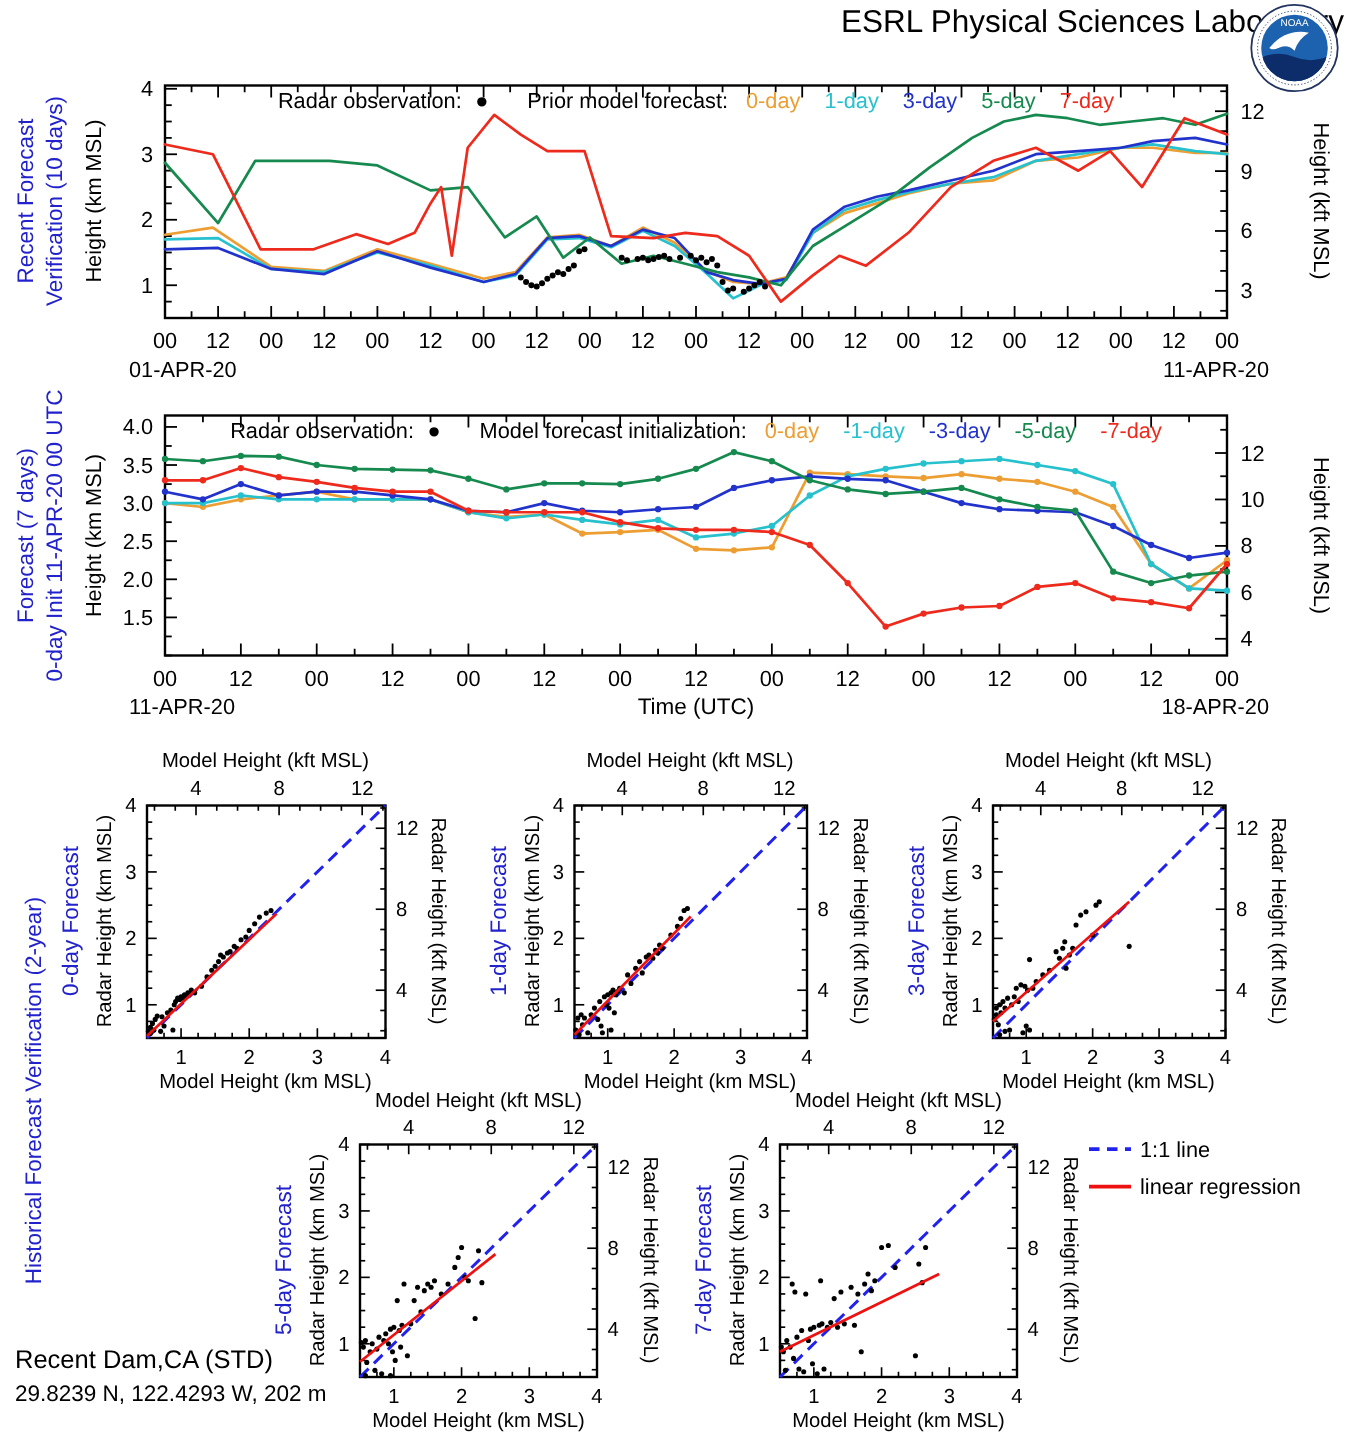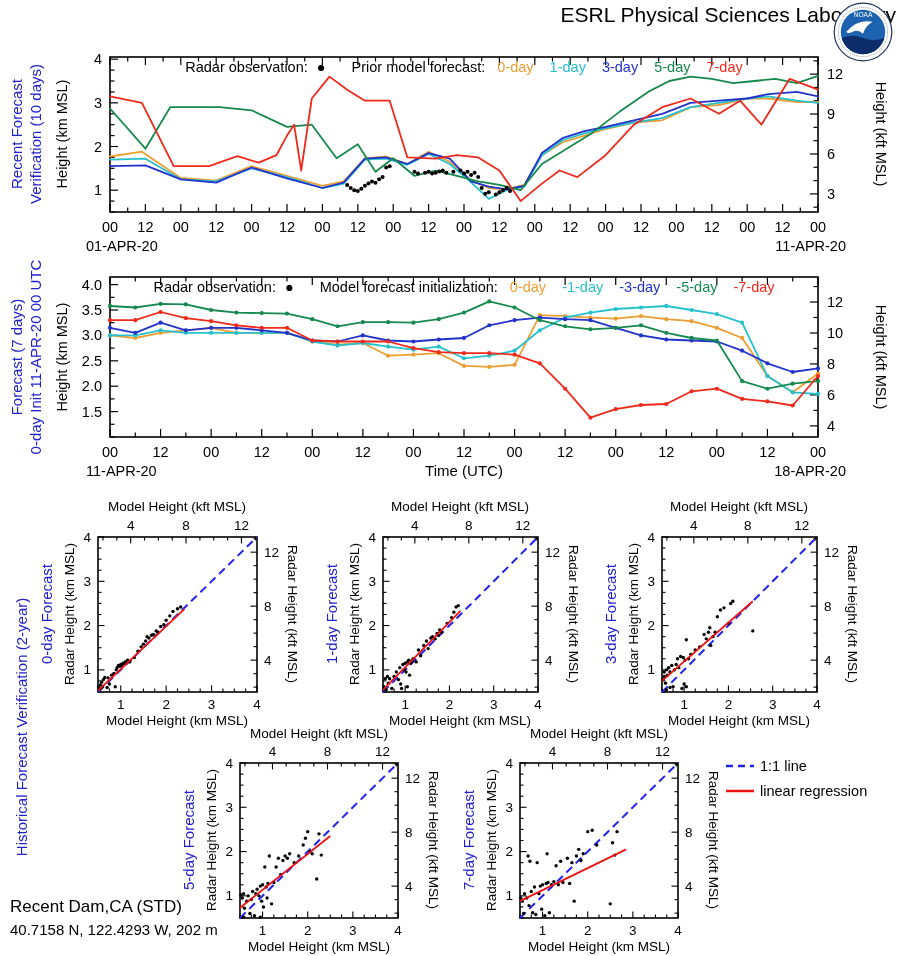--- a/index.html
+++ b/index.html
@@ -1116,16 +1116,16 @@
     <g clip-path="url(#logoclip)">
       <rect x="10" y="10" width="80" height="80" fill="#1d62ae"></rect>
       <path d="M10,62 Q30,52 50,60 T90,58 L90,92 L10,92 Z" fill="#0c2d6a"></path>
       <path d="M22,50 Q40,28 66,33 Q54,40 50,53 Q42,45 32,50 Q26,53 22,50 Z" fill="#ffffff"></path>
     </g>
     <text x="50" y="25" text-anchor="middle" font-size="11" fill="#ffffff" font-family="Liberation Sans, sans-serif">NOAA</text>
   </svg>
 
   <div class="station">
     <div class="station-name">Recent Dam,CA (STD)</div>
-    <div class="station-coords">40.7158 N, 122.4293 W, 202 m</div>
+    <div class="station-coords">29.8239 N, 122.4293 W, 202 m</div>
   </div>
 
 </div>
 
 </body></html>

